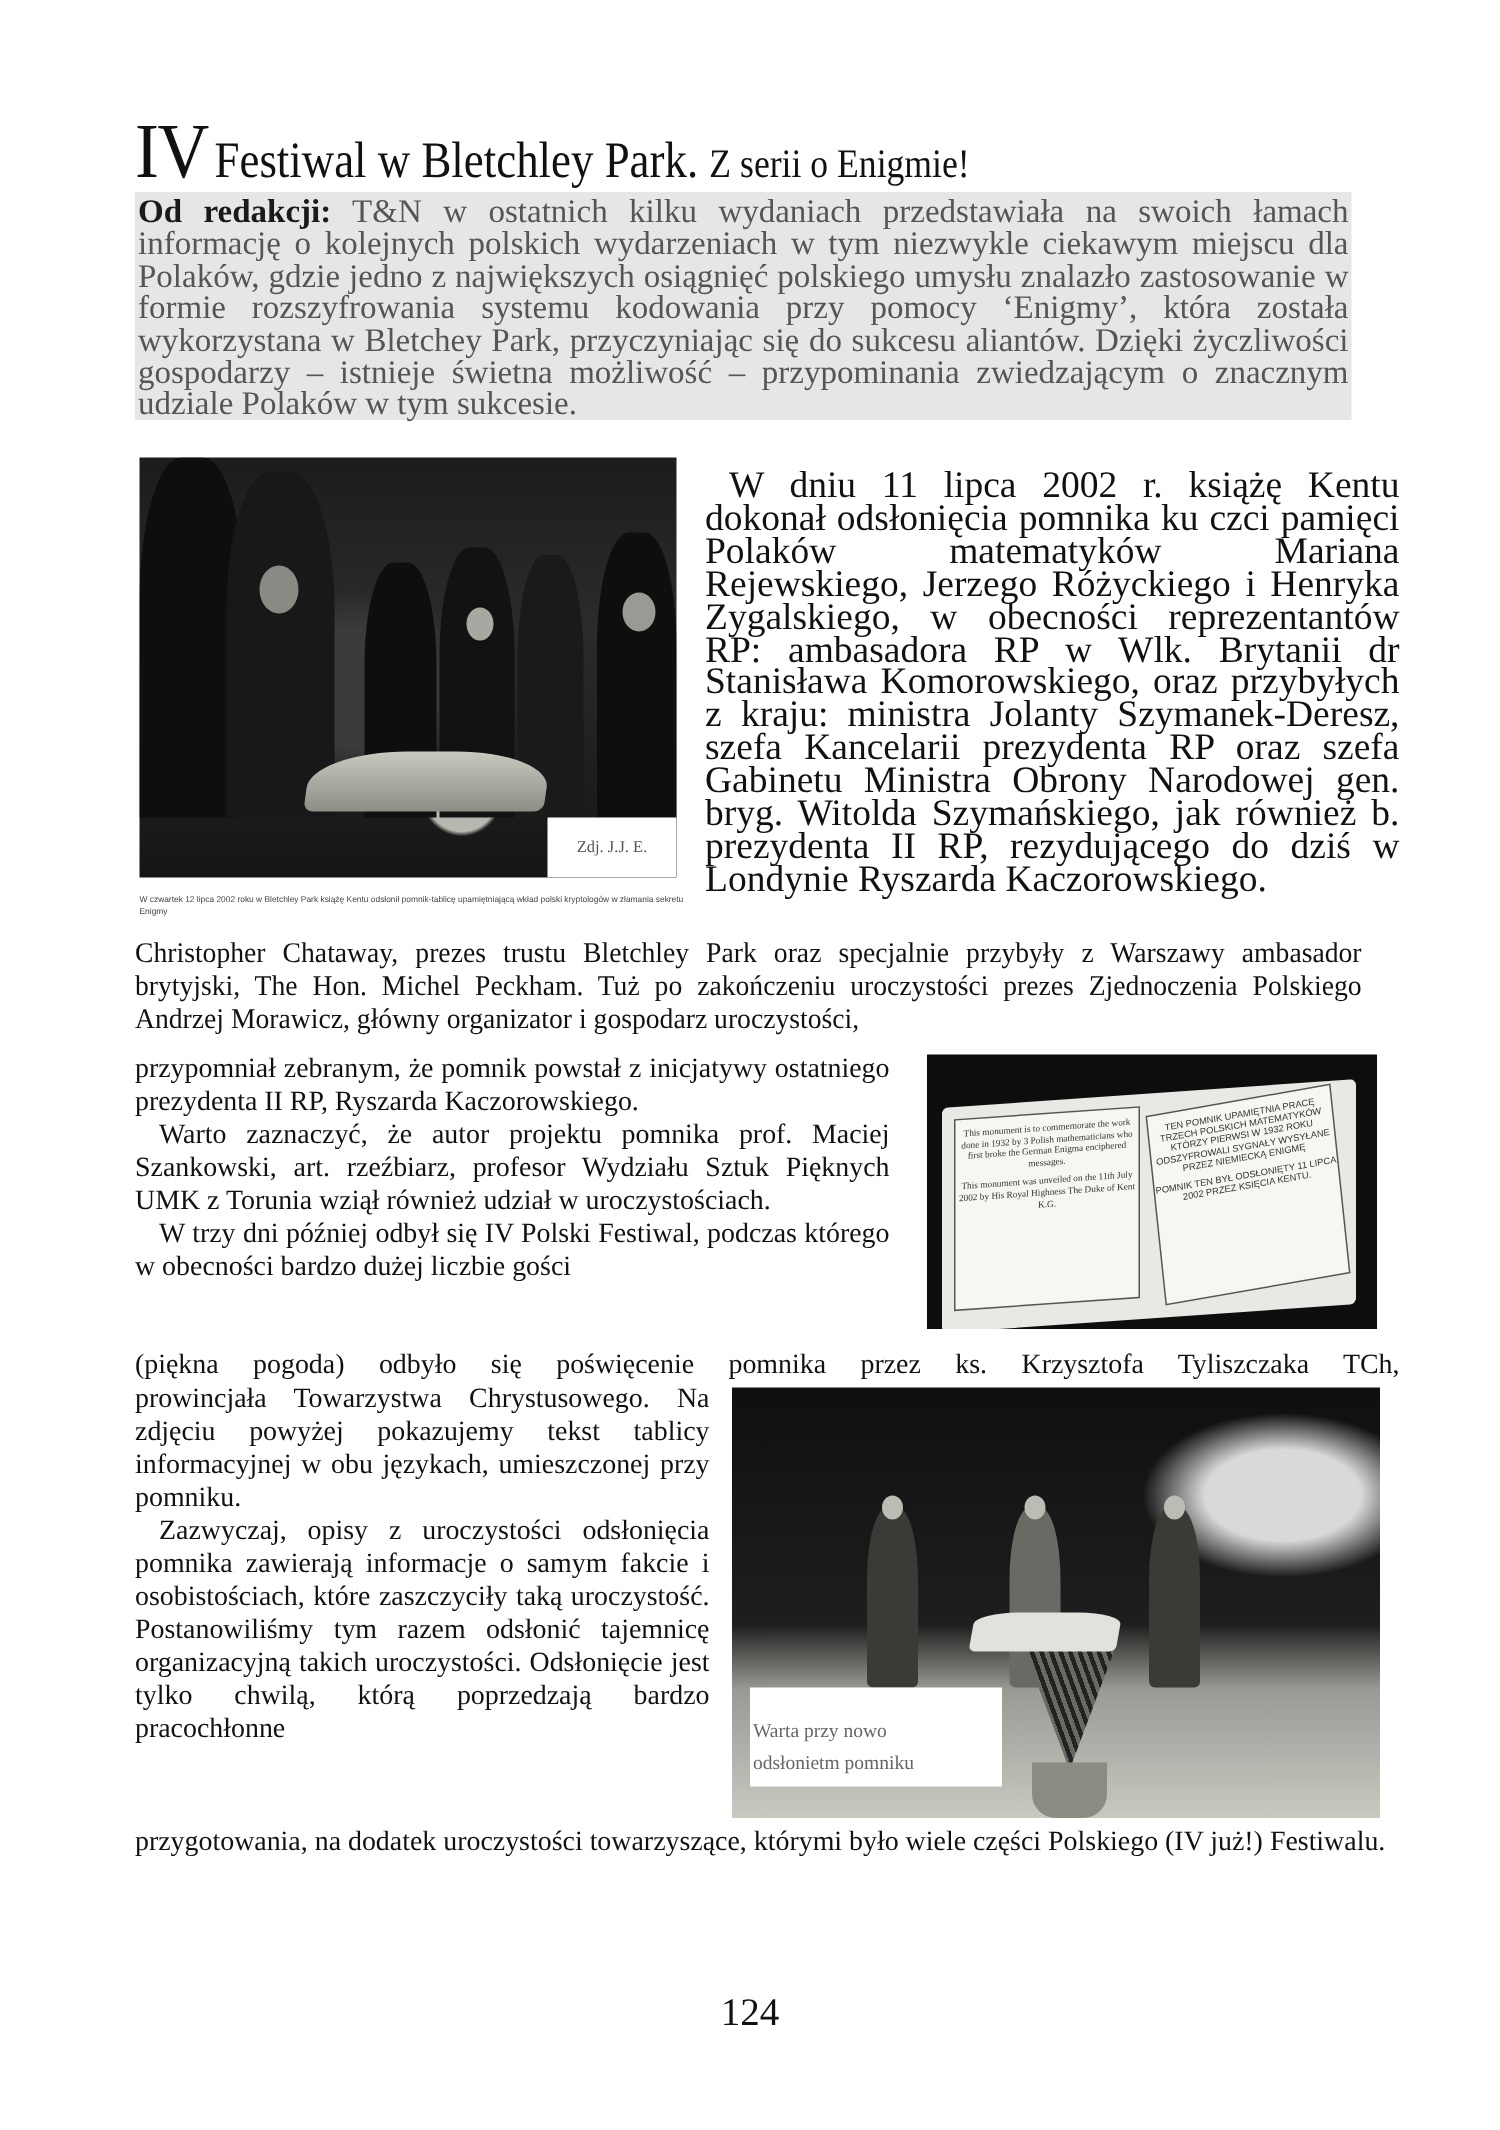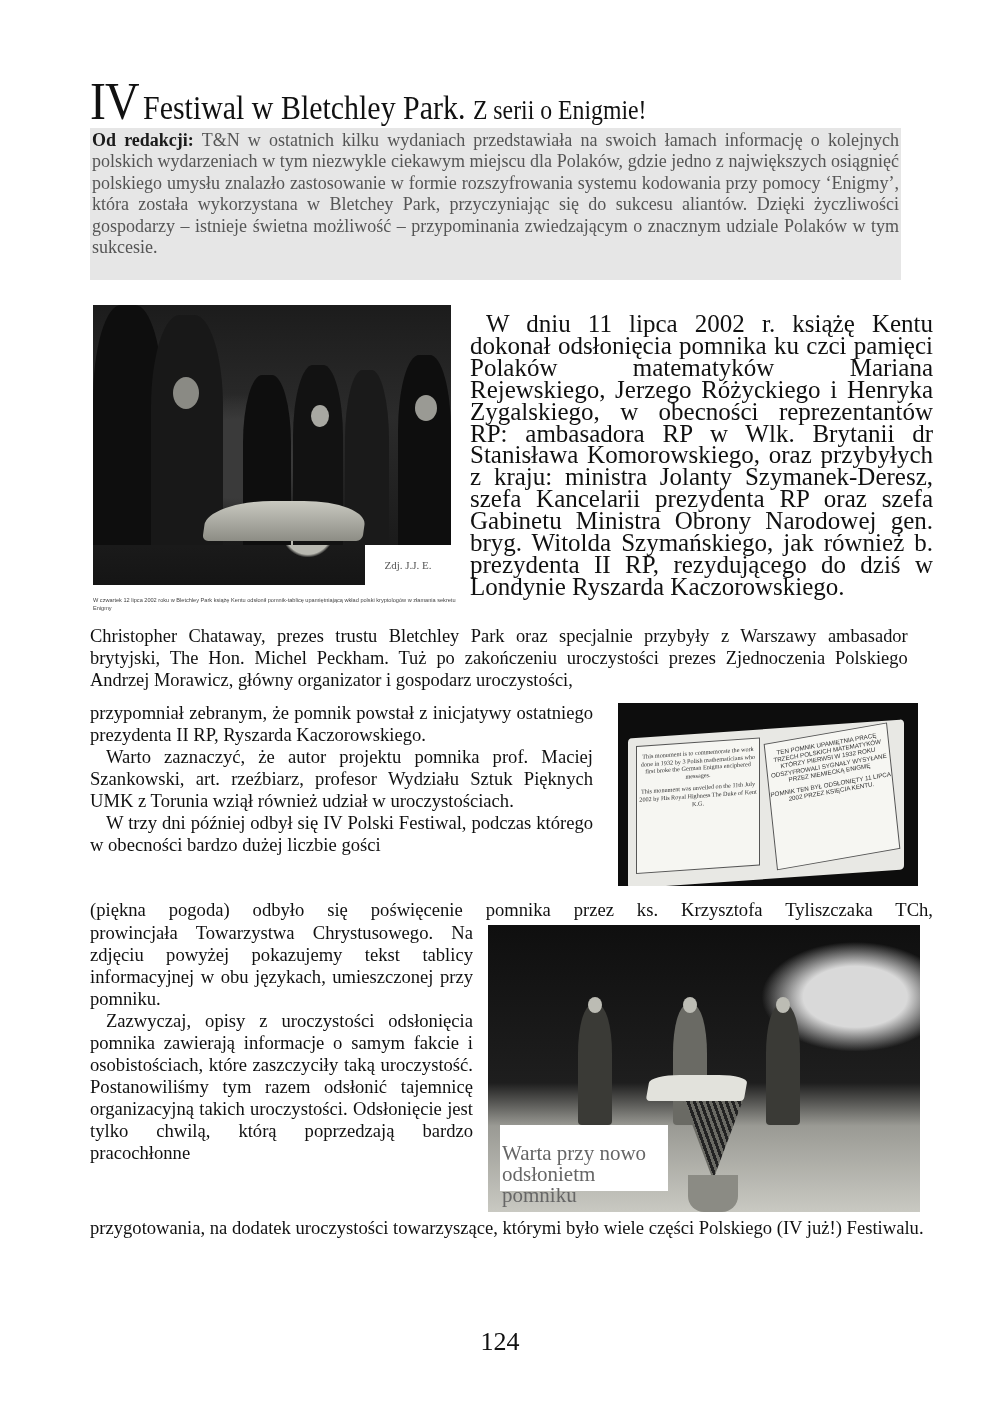--- a/index.html
+++ b/index.html
@@ -5,21 +5,21 @@
   html, body { margin: 0; padding: 0; background: #ffffff; }
   body { width: 1000px; height: 1420px; position: relative; overflow: hidden;
          font-family: "Liberation Serif", "DejaVu Serif", serif; color: #111; }
 
   .title { position: absolute; left: 90px; top: 72px; white-space: nowrap; font-weight: normal; }
   .title .roman { font-size: 52px; letter-spacing: -1px; transform: scaleX(0.92); display: inline-block; transform-origin: left; margin-right: -4px; }
   .title .main { font-size: 34px; transform: scaleX(0.88); display: inline-block; transform-origin: left; }
   .title .sub { font-size: 27px; }
 
   .editorial { position: absolute; left: 90px; top: 128px; width: 811px; height: 152px;
-               background: #e6e6e6; color: #555; font-size: 18px; line-height: 21.4px;
+               background: #e6e6e6; color: #555; font-size: 22px; line-height: 21.4px;
                text-align: justify; padding: 2px 2px 0 2px; box-sizing: border-box; }
   .editorial .lead { color: #1a1a1a; font-weight: bold; }
 
   .photo { position: absolute; overflow: hidden; }
   .photo1 { left: 93px; top: 305px; width: 358px; height: 280px;
             background:
               radial-gradient(ellipse at 60% 80%, #b8b8b0 0 8%, transparent 9%),
               radial-gradient(ellipse at 40% 55%, #3a3a3a 0 18%, transparent 30%),
               linear-gradient(180deg, #1c1c1c 0%, #2b2b2b 40%, #151515 100%); }
   .photo1 .book { position: absolute; left: 112px; top: 196px; width: 160px; height: 40px;
@@ -59,21 +59,21 @@
             background:
               radial-gradient(ellipse at 85% 25%, #d9d9d9 0 10%, transparent 18%),
               linear-gradient(180deg, #0f0f0f 0%, #1e1e1e 55%, #9a9a94 70%, #c9c9c2 100%); }
   .photo3 .soldier { position: absolute; top: 80px; width: 34px; height: 120px; background: #3a3a36; border-radius: 40% 40% 4px 4px; }
   .photo3 .face { position: absolute; width: 14px; height: 16px; border-radius: 50%; background: #bcbcb4; }
   .photo3 .book { position: absolute; left: 160px; top: 150px; width: 98px; height: 26px; background: #e2e2dc; transform: skewX(-10deg); border-radius: 30% 30% 4px 4px; }
   .photo3 .plant { position: absolute; left: 195px; top: 175px; width: 60px; height: 80px;
                    background: repeating-linear-gradient(70deg,#222 0 3px,#6a6a64 3px 6px); clip-path: polygon(50% 100%, 0 0, 100% 0); }
   .photo3 .pot { position: absolute; left: 200px; top: 250px; width: 50px; height: 37px; background: #8b8b84; border-radius: 0 0 16px 16px; }
   .photo3 .cap { position: absolute; left: 12px; top: 200px; width: 168px; height: 66px; background: #fff;
-                 color: #666; font-size: 21px; line-height: 21px; padding: 18px 0 0 2px; box-sizing: border-box; }
+                 color: #666; font-size: 13px; line-height: 21px; padding: 18px 0 0 2px; box-sizing: border-box; }
 
   .page-number { position: absolute; left: 0; width: 1000px; top: 1289px; text-align: center; font-size: 26px; margin-top: 38px; }
 </style>
 </head>
 <body>
 
 <div class="title">
   <span class="roman">IV</span>
   <span class="main"><span>Festiwal w Bletchley Park.</span> <span class="sub">Z serii o Enigmie!</span></span>
 </div>

